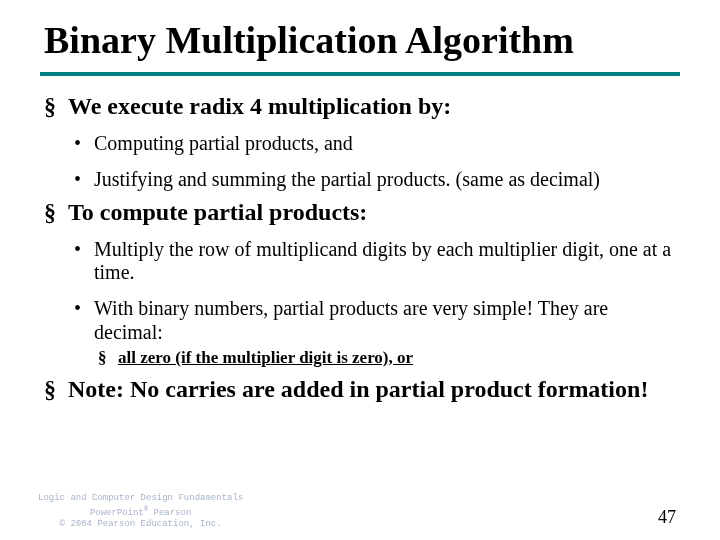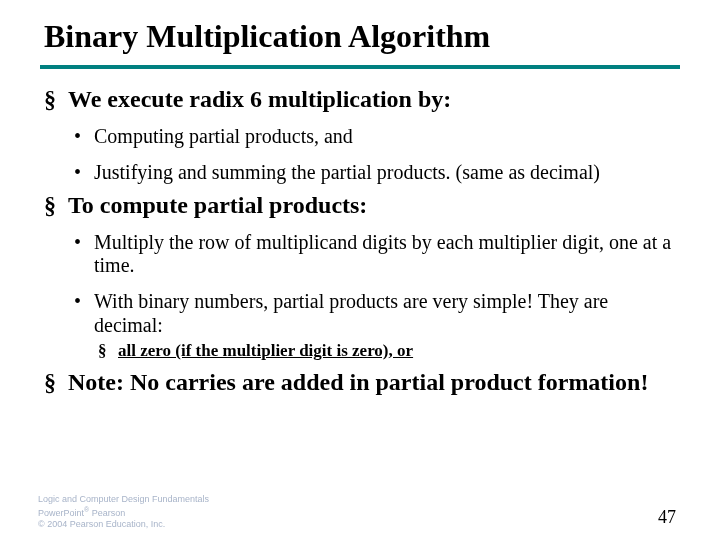--- a/index.html
+++ b/index.html
@@ -9,21 +9,21 @@
     background: #ffffff;
     font-family: "Times New Roman", Times, serif;
     color: #000000;
     position: relative;
     overflow: hidden;
   }
   .slide {
     padding: 18px 40px 0 40px;
   }
   .title {
-    font-size: 32px;
+    font-size: 38px;
     font-weight: bold;
     margin-bottom: 10px;
     padding-left: 4px;
   }
   .rule {
     border: none;
     border-top: 4px solid #008080;
     margin-bottom: 16px;
   }
   ul { list-style: none; }
@@ -78,43 +78,44 @@
     content: "§";
     position: absolute;
     left: 4px;
     top: 0;
     font-weight: bold;
   }
   .footer-left {
     position: absolute;
     left: 38px;
     bottom: 10px;
-    font-family: Liberation Sans, sans-serif;
+    font-family: Liberation Mono, monospace;
     font-size: 9px;
     color: #a8b4c9;
     line-height: 1.25;
+    text-align: center;
   }
   .footer-left .super { font-size: 7px; vertical-align: super; }
   .page-num {
     position: absolute;
     right: 44px;
     bottom: 12px;
     font-size: 18px;
     text-align: right;
   }
 </style>
 </head>
 <body>
 
 <div class="slide">
   <div class="title">Binary Multiplication Algorithm</div>
   <hr class="rule">
   <ul class="lvl1">
     <li>
-      <span>We execute radix 6 multiplication by:</span>
+      <span>We execute radix 4 multiplication by:</span>
       <ul class="lvl2">
         <li>Computing partial products, and</li>
         <li>Justifying and summing the partial products. (same as decimal)</li>
       </ul>
     </li>
     <li>
       <span>To compute partial products:</span>
       <ul class="lvl2">
         <li>Multiply the row of multiplicand digits by each multiplier digit, one at a time.</li>
         <li>

